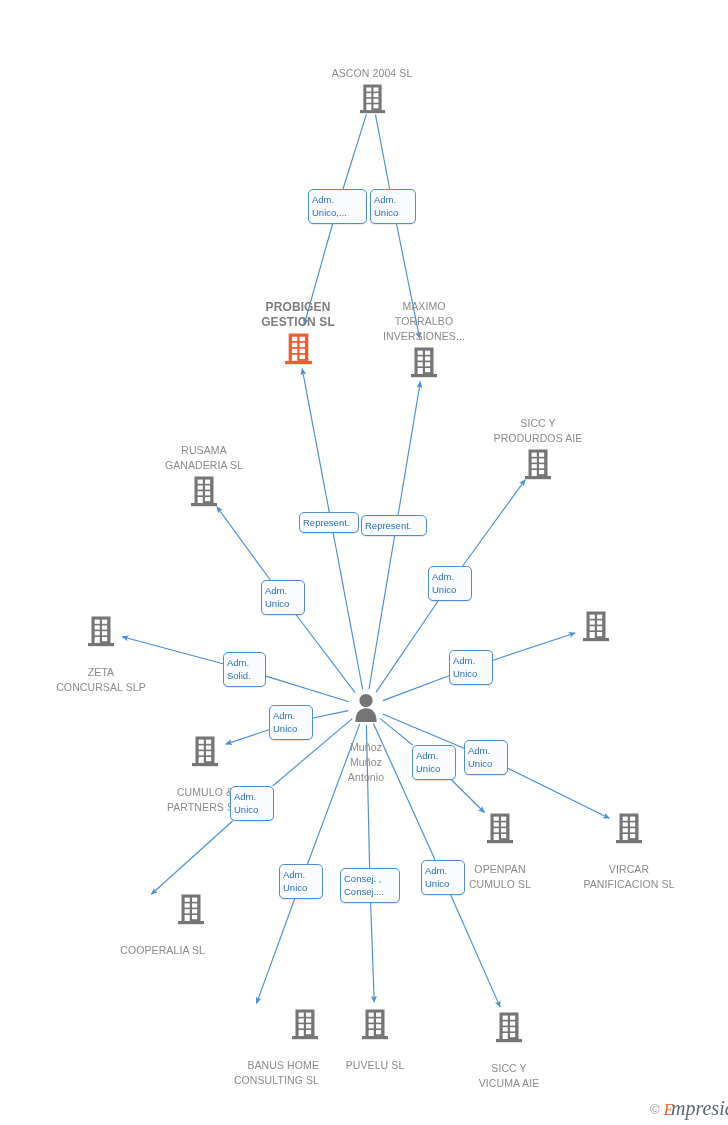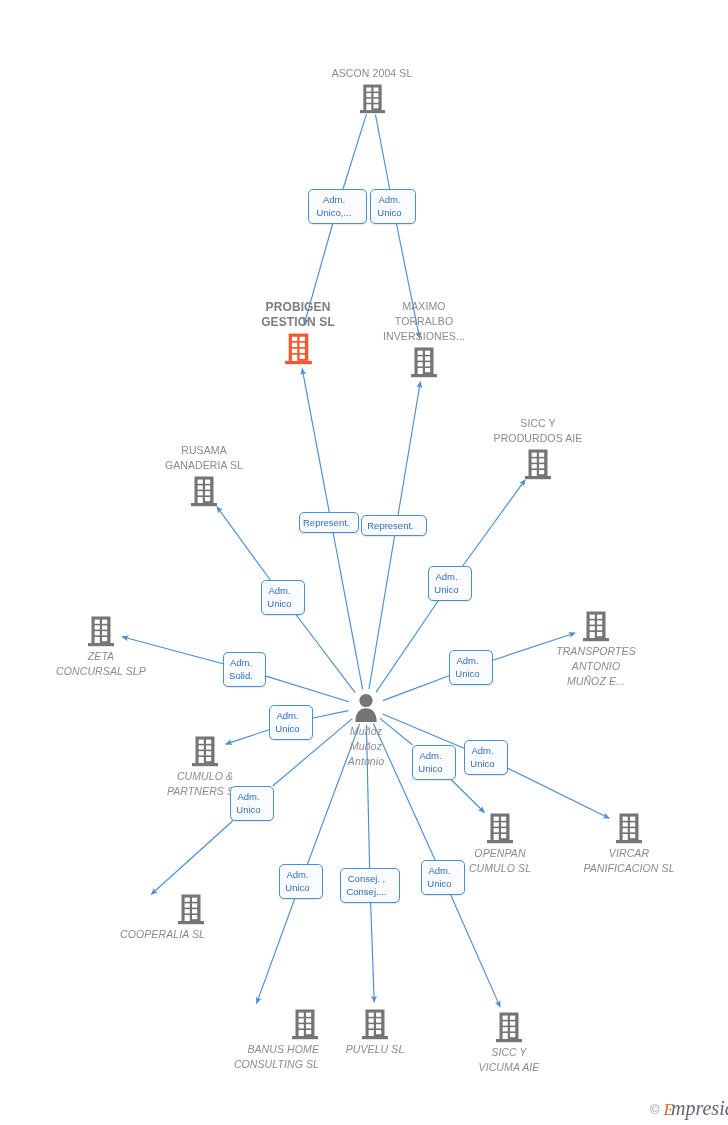--- a/index.html
+++ b/index.html
@@ -43,32 +43,32 @@
     color: #8a8a8a;
     letter-spacing: 0.1px;
     white-space: pre-line;
   }
   .node.highlight .node-label {
     color: #7d7d7d;
     font-weight: bold;
     font-size: 12px;
   }
   .node.label-above .node-label { margin-bottom: 2px; }
-  .node.label-below .node-label { margin-top: 2px; font-style: italic; }
+  .node.label-below .node-label { margin-top: 18px; }
 
   .edge-label {
     position: absolute;
     box-sizing: border-box;
     background: #f9fbfe;
     border: 1.3px solid #4a8fd4;
     border-radius: 5px;
     color: #2f6fbb;
     font-size: 9.5px;
     line-height: 12.5px;
-    text-align: center;
+    text-align: left;
     padding: 4px 10px 3px 3px;
     white-space: pre-line;
     box-shadow: 0 1px 1px rgba(0,0,0,0.10);
   }
   #watermark {
     position: absolute;
     display: flex;
     align-items: center;
     gap: 4px;
   }
@@ -238,23 +238,20 @@
             <rect x="1" y="28" width="26" height="3.2" fill="#757575"></rect>
             <rect x="7.6" y="4.6" width="5.2" height="4.2" fill="#ffffff"></rect>
             <rect x="15" y="4.6" width="5.2" height="4.2" fill="#ffffff"></rect>
             <rect x="7.6" y="10.4" width="5.2" height="4.2" fill="#ffffff"></rect>
             <rect x="15" y="10.4" width="5.2" height="4.2" fill="#ffffff"></rect>
             <rect x="7.6" y="16.2" width="5.2" height="4.2" fill="#ffffff"></rect>
             <rect x="15" y="16.2" width="5.2" height="4.2" fill="#ffffff"></rect>
             <rect x="7.6" y="22" width="5.2" height="6" fill="#ffffff"></rect>
             <rect x="15" y="22" width="5.2" height="4.2" fill="#ffffff"></rect>
           </svg></span>
-        <span class="node-label">TRANSPORTES
-ANTONIO
-MUÑOZ E...</span>
       </div>
       <div class="node label-below" style="left: 366px; top: 692px;">
         <span class="glyph"><svg width="28" height="30" viewBox="0 0 28 30">
             <circle cx="14" cy="8.5" r="6.6" fill="#757575"></circle>
             <path d="M14,16.2 c7.2,0 10.6,5.4 10.6,13.8 h-21.2 c0,-8.4 3.4,-13.8 10.6,-13.8 Z" fill="#757575"></path>
           </svg></span>
         <span class="node-label">Muñoz
 Muñoz
 Antonio</span>
       </div>

